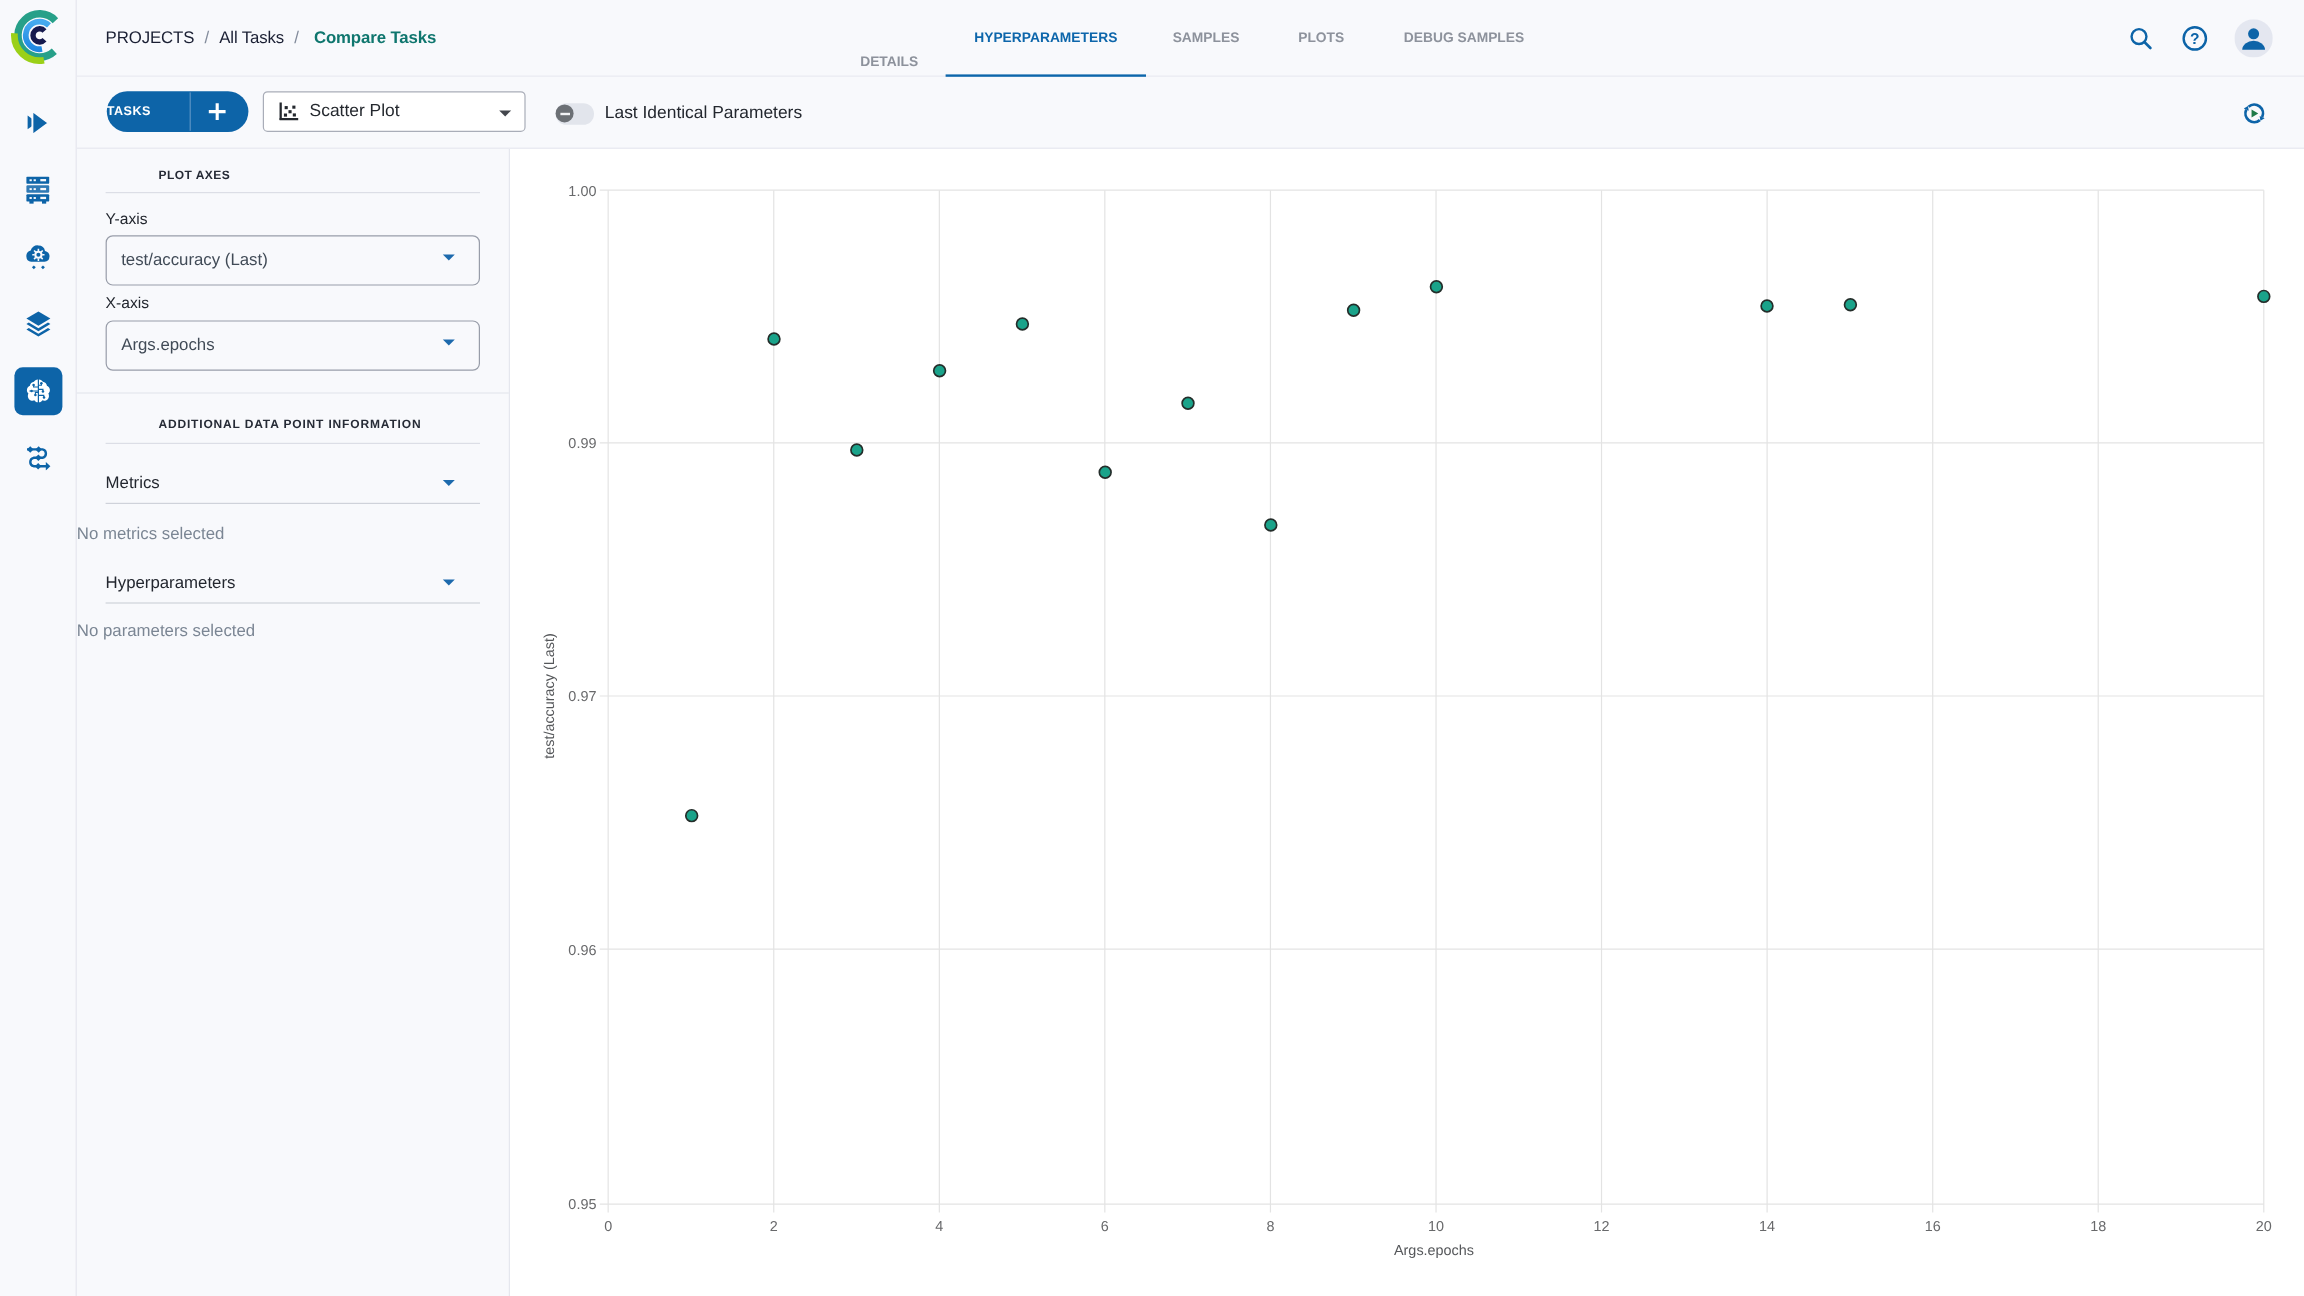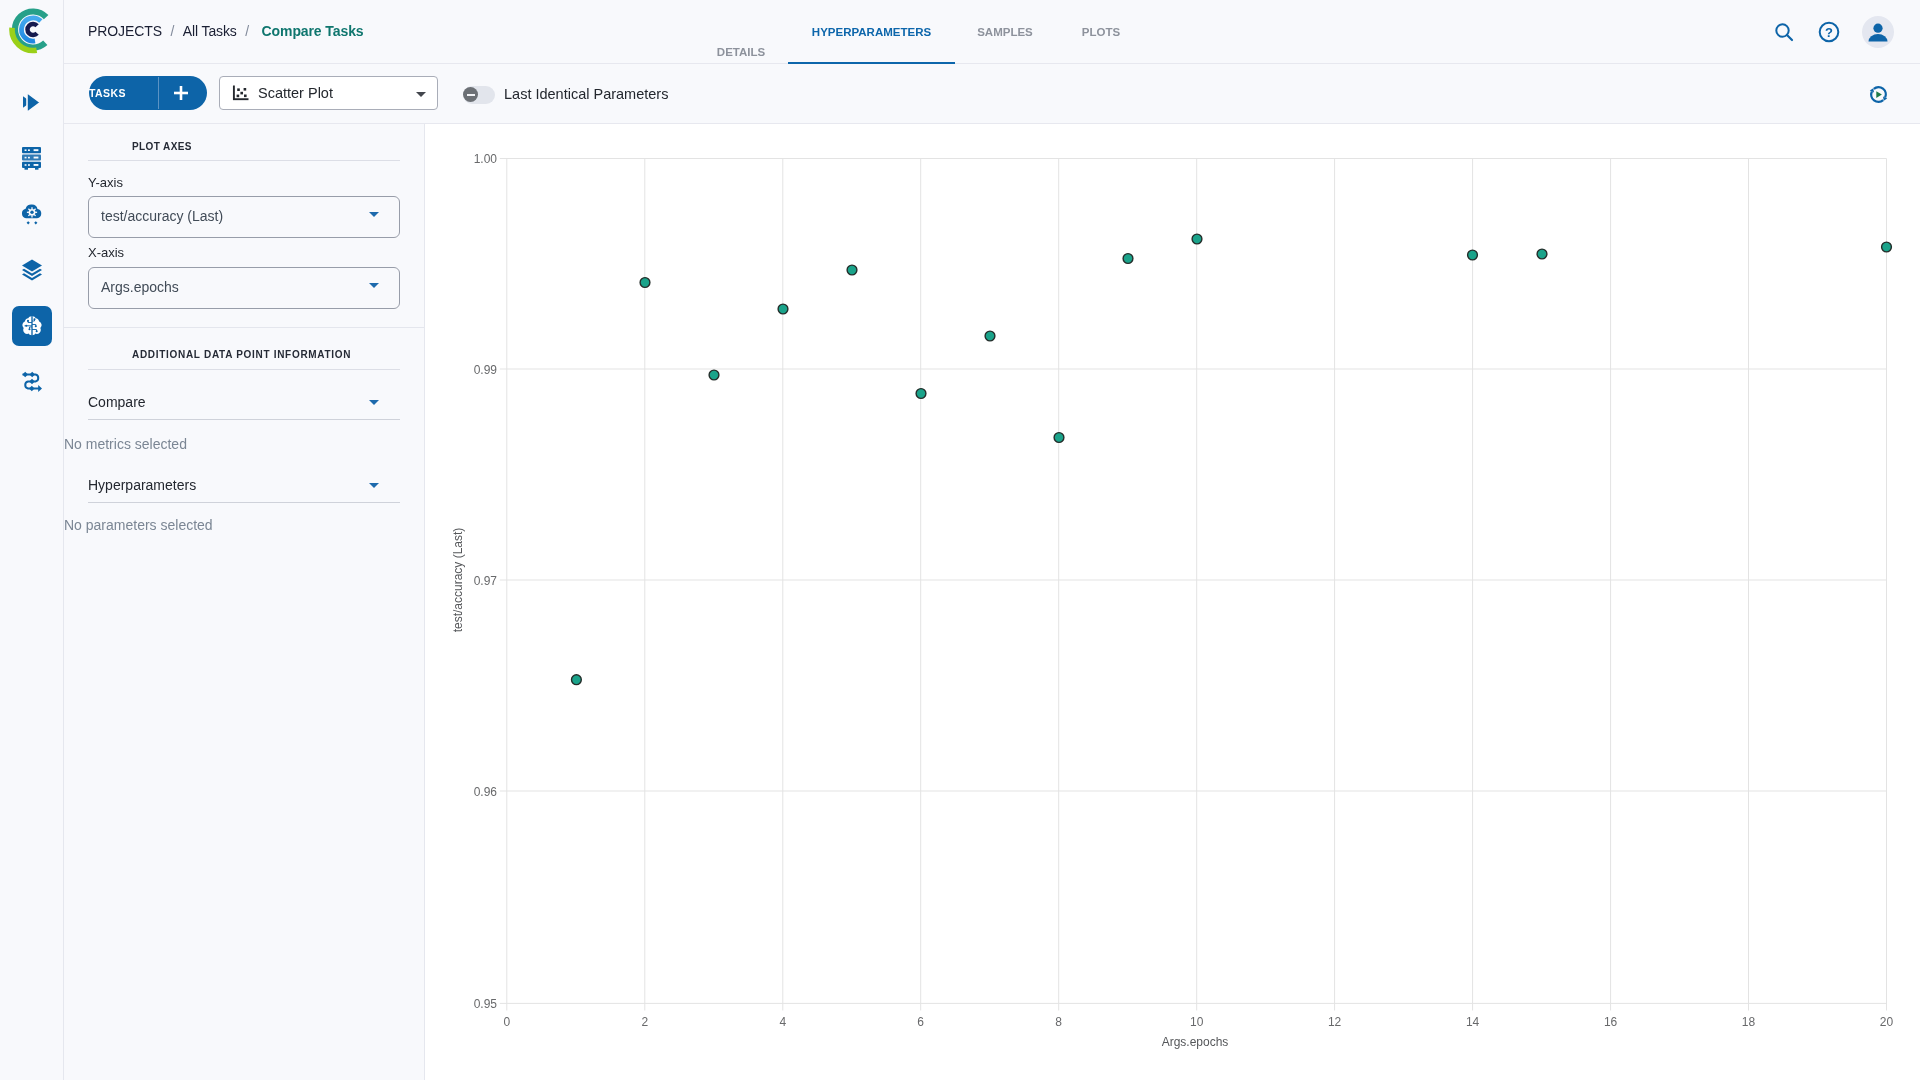--- a/index.html
+++ b/index.html
@@ -131,20 +131,21 @@
   </svg>
 </div>
 
 <div id="header">
   <div class="abs crumb" style="left:24px;top:23px;">PROJECTS<span class="sep">/</span>All Tasks<span class="sep">/</span><span class="active">Compare Tasks</span></div>
   <div class="tab" style="left:629px;width:96px;margin-top:20px;">DETAILS</div>
   <div class="tab active" style="left:724px;width:167px;">HYPERPARAMETERS</div>
   <div class="abs" style="left:724px;top:61.5px;width:167px;height:3px;background:#0d66ab;"></div>
   <div class="tab" style="left:893px;width:96px;">SAMPLES</div>
   <div class="tab" style="left:989px;width:96px;">PLOTS</div>
+  <div class="tab" style="left:1082px;width:148px;">DEBUG SAMPLES</div>
 
   <svg class="abs" style="left:1708px;top:20px" width="24" height="24" viewBox="0 0 24 24">
     <circle cx="10.5" cy="10.5" r="6.2" fill="none" stroke="#0d64a8" stroke-width="2"></circle>
     <line x1="15" y1="15" x2="20" y2="20" stroke="#0d64a8" stroke-width="2.2" stroke-linecap="round"></line>
   </svg>
 
   <svg class="abs" style="left:1752.5px;top:20px" width="24" height="24" viewBox="0 0 24 24">
     <circle cx="12" cy="12" r="9.3" fill="none" stroke="#0d64a8" stroke-width="2"></circle>
     <text x="12" y="16.6" font-size="13" font-weight="bold" fill="#0d64a8" text-anchor="middle" font-family="Liberation Sans,sans-serif">?</text>
   </svg>
@@ -200,21 +201,21 @@
 <div class="hr" style="top:160px;z-index:6;"></div>
 <div class="field-label" style="top:175px;z-index:6;">Y-axis</div>
 <div class="selectbox" style="top:195.5px;z-index:6;">test/accuracy (Last)</div>
 <div class="caret" style="left:369px;top:212px;z-index:6;"></div>
 <div class="field-label" style="top:245px;z-index:6;">X-axis</div>
 <div class="selectbox" style="top:266.5px;z-index:6;">Args.epochs</div>
 <div class="caret" style="left:369px;top:283px;z-index:6;"></div>
 <div class="abs" style="left:64px;top:327px;width:360px;height:1px;background:#e4e6ed;z-index:6;"></div>
 <div class="abs seclabel" style="left:88px;top:348.5px;z-index:6;letter-spacing:0.7px;">ADDITIONAL DATA POINT INFORMATION</div>
 <div class="hr" style="top:369px;z-index:6;"></div>
-<div class="rowlabel" style="top:394px;z-index:6;">Compare</div>
+<div class="rowlabel" style="top:394px;z-index:6;">Metrics</div>
 <div class="caret" style="left:369px;top:400px;z-index:6;"></div>
 <div class="hr" style="top:419px;z-index:6;background:#cfd2da;"></div>
 <div class="notext" style="top:435.5px;z-index:6;">No metrics selected</div>
 <div class="rowlabel" style="top:477px;z-index:6;">Hyperparameters</div>
 <div class="caret" style="left:369px;top:483px;z-index:6;"></div>
 <div class="hr" style="top:502px;z-index:6;background:#cfd2da;"></div>
 <div class="notext" style="top:516.5px;z-index:6;">No parameters selected</div>
 
 <svg class="abs" style="left:425px;top:124px;z-index:2;" width="1495" height="956" viewBox="0 0 1495 956">
 

